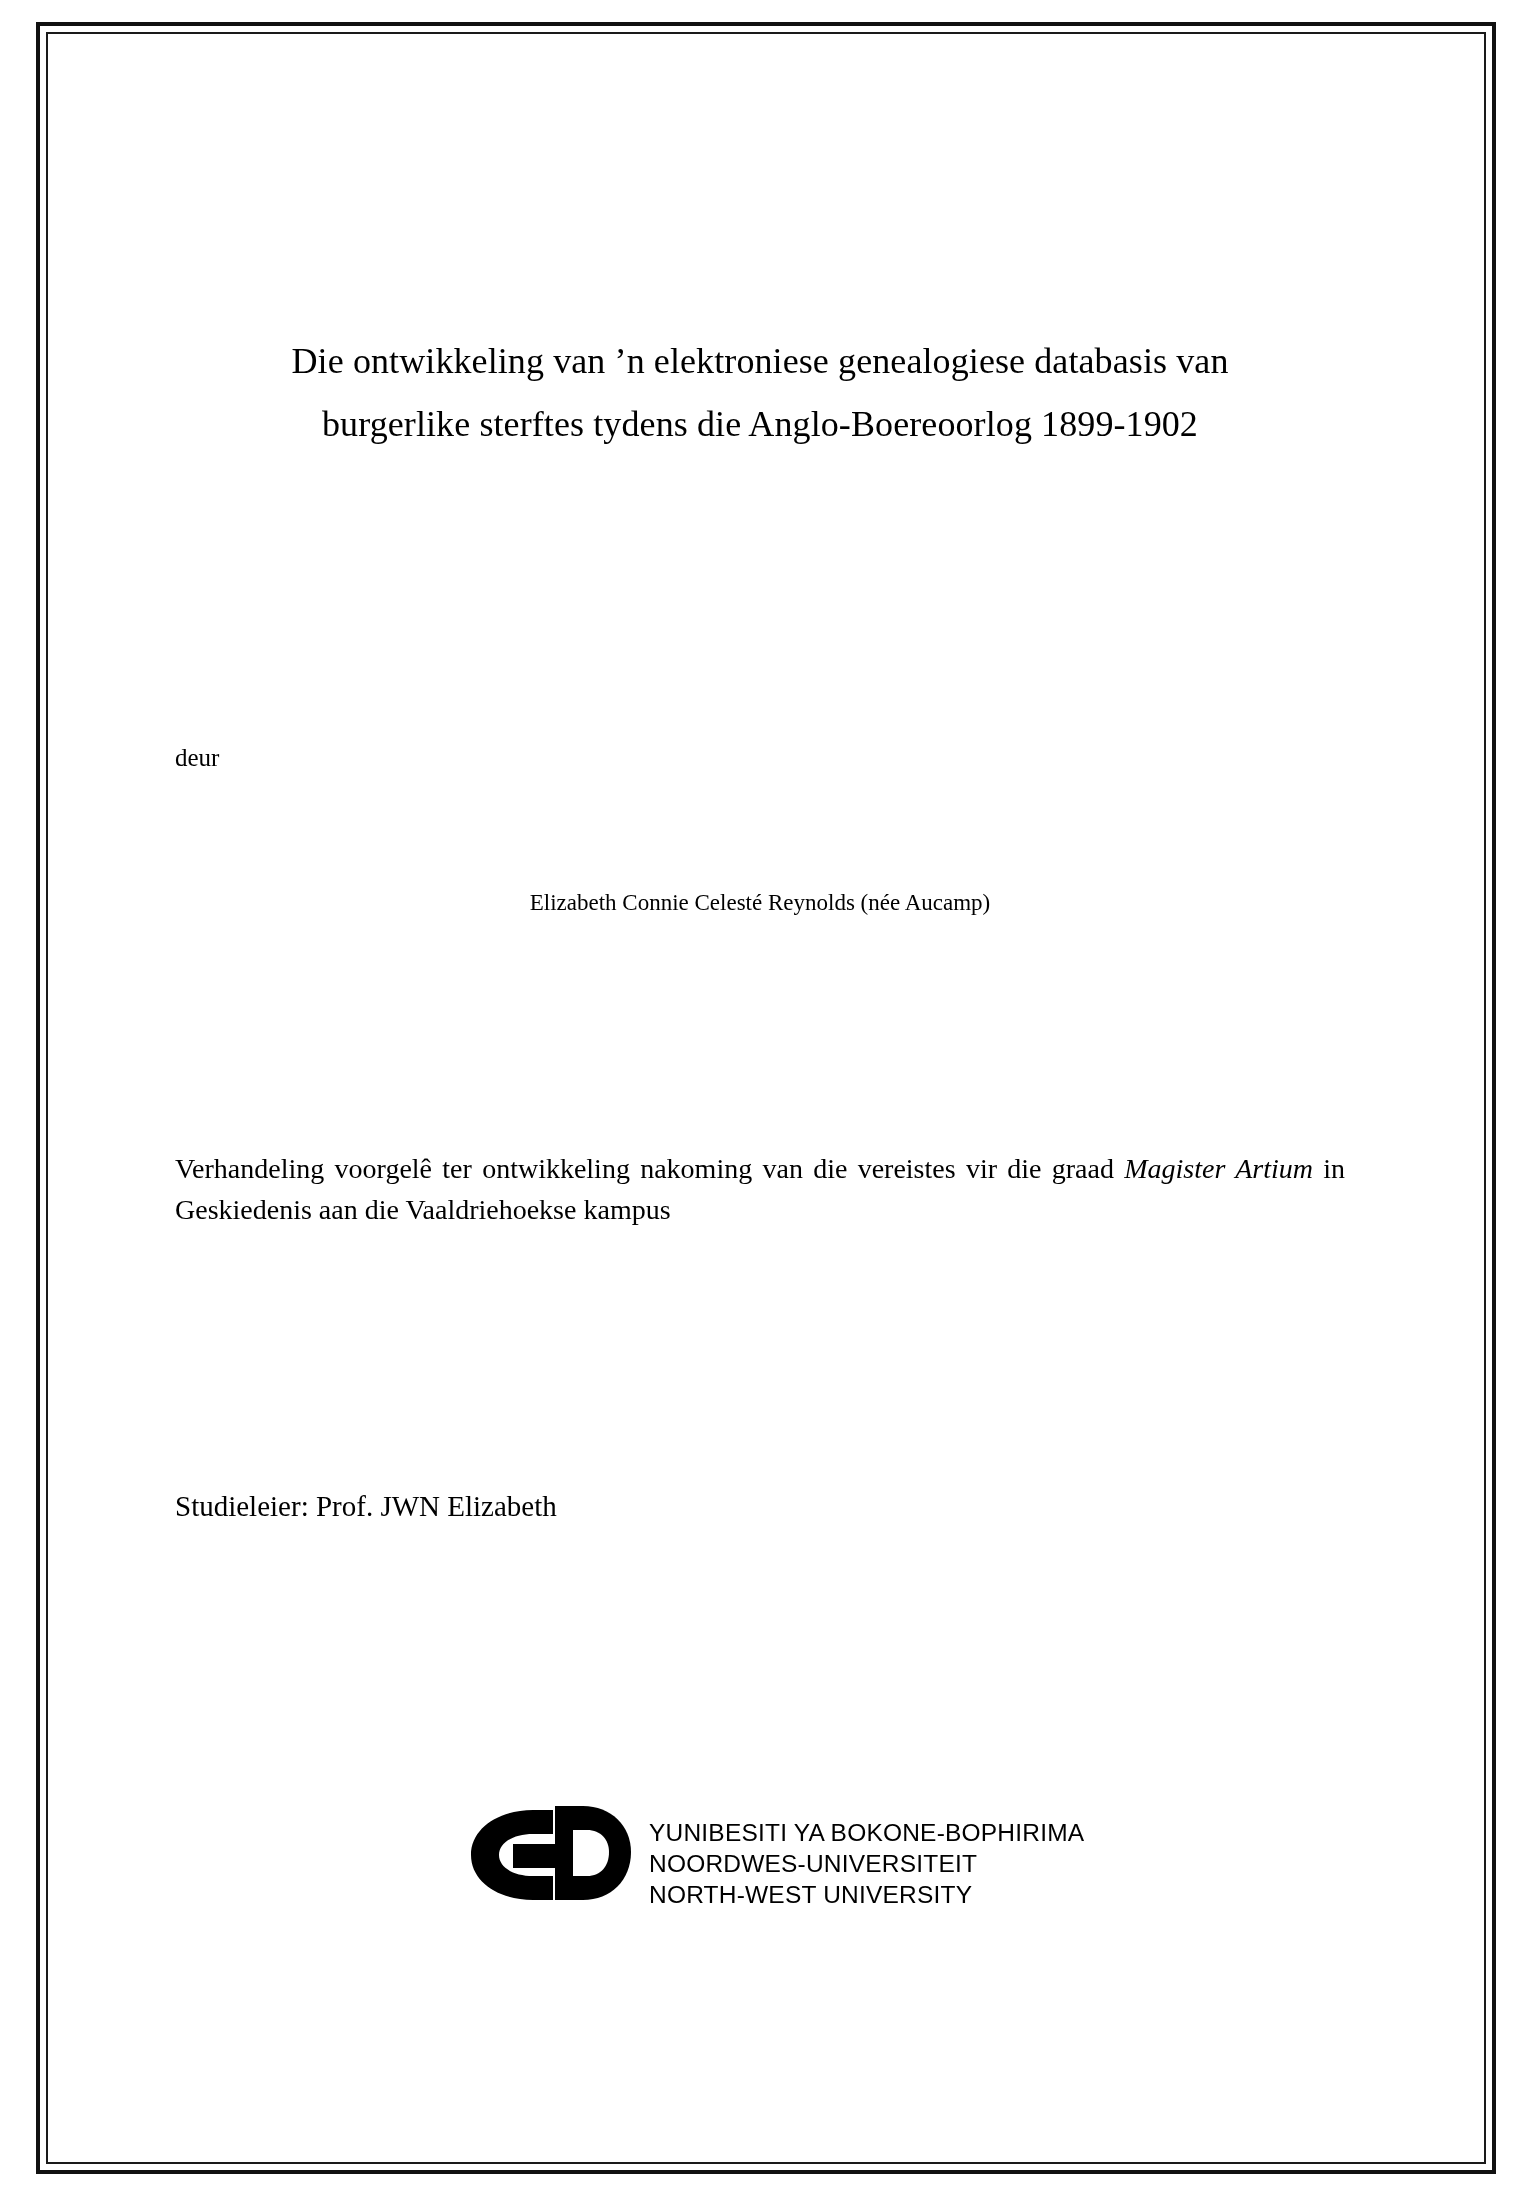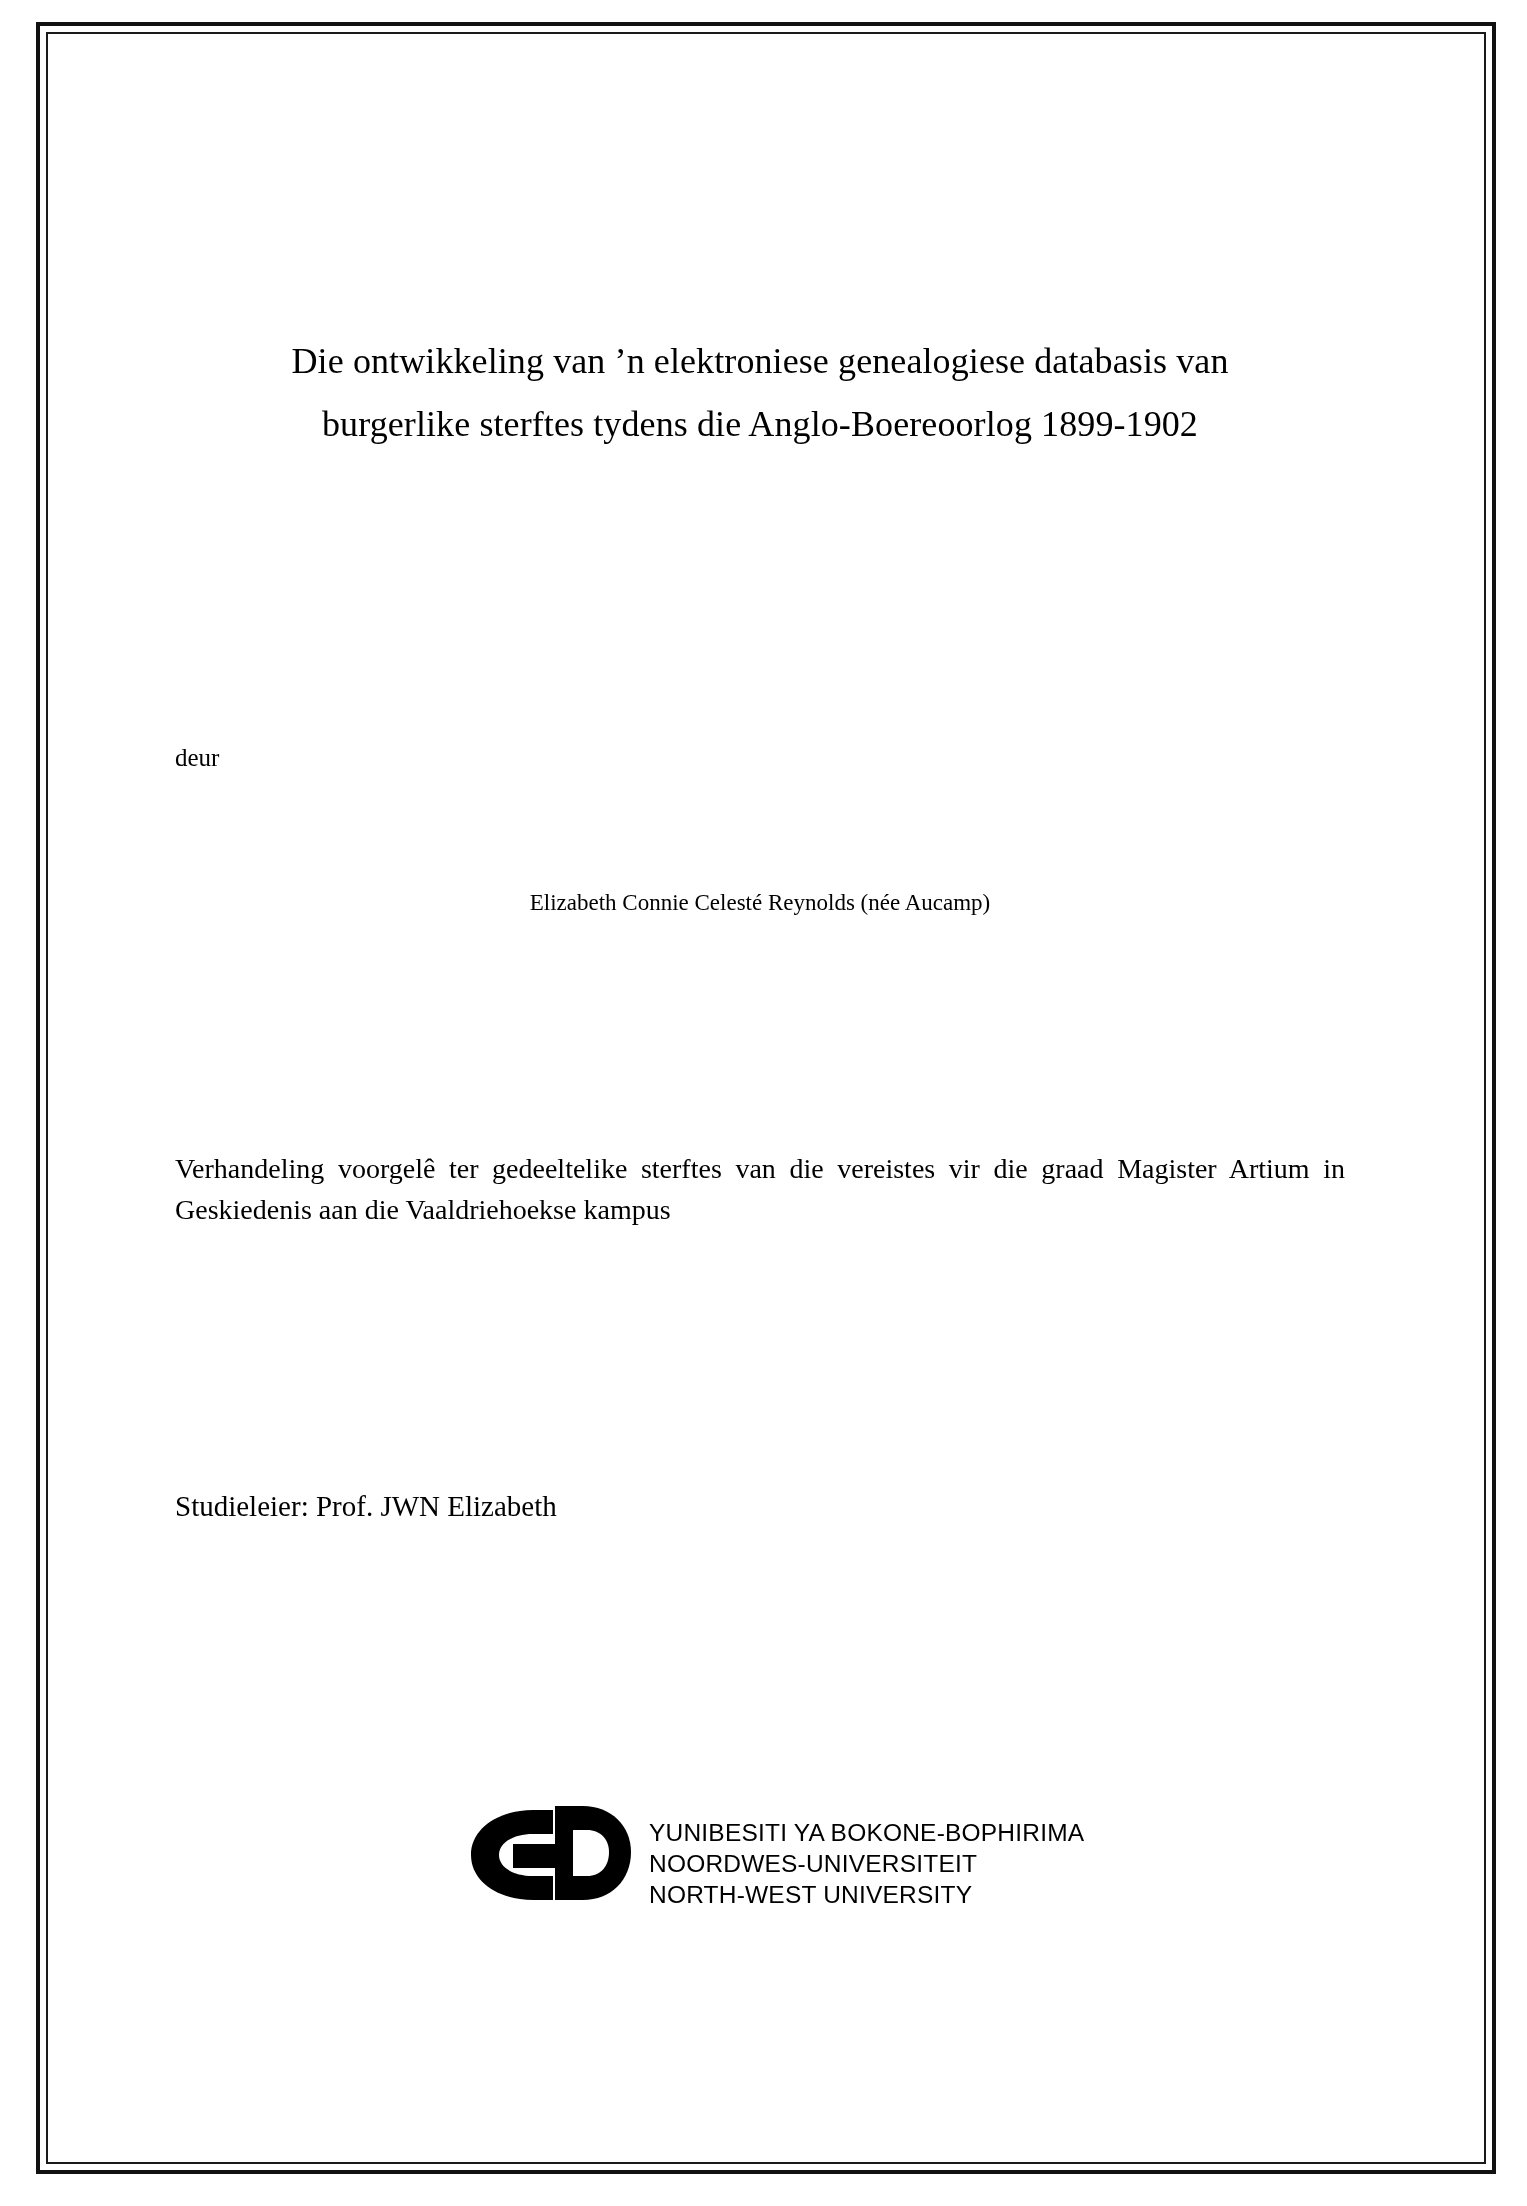--- a/index.html
+++ b/index.html
@@ -77,20 +77,21 @@
     line-height: 1.48;
   }
   .abstract-block p {
     margin: 0;
   }
   .justified {
     text-align: justify;
     text-justify: inter-word;
   }
   .ital {
+    font-style: italic;
   }
 
   .supervisor-block {
     margin-top: 255px;
     font-size: 29px;
     line-height: 1.42;
   }
   .supervisor-block p {
     margin: 0;
   }
@@ -140,21 +141,21 @@
     <div class="title">
       <span class="line">Die ontwikkeling van ’n elektroniese genealogiese databasis van</span>
       <span class="line">burgerlike sterftes tydens die Anglo-Boereoorlog 1899-1902</span>
     </div>
 
     <div class="by-line">deur</div>
 
     <div class="author">Elizabeth Connie Celesté Reynolds (née Aucamp)</div>
 
     <div class="abstract-block">
-      <p class="justified"><span>Verhandeling voorgelê ter gedeeltelike sterftes van die vereistes vir die graad </span><span class="ital">Magister Artium</span><span> in Geskiedenis aan die Vaaldriehoekse kampus</span></p>
+      <p class="justified"><span>Verhandeling voorgelê ter ontwikkeling nakoming van die vereistes vir die graad </span><span class="ital">Magister Artium</span><span> in Geskiedenis aan die Vaaldriehoekse kampus</span></p>
     </div>
 
     <div class="supervisor-block">
       <p>Studieleier: Prof. JWN Elizabeth</p>
     </div>
 
   </div>
 
   <div class="logo-wrap">
     <div class="logo-mark">

